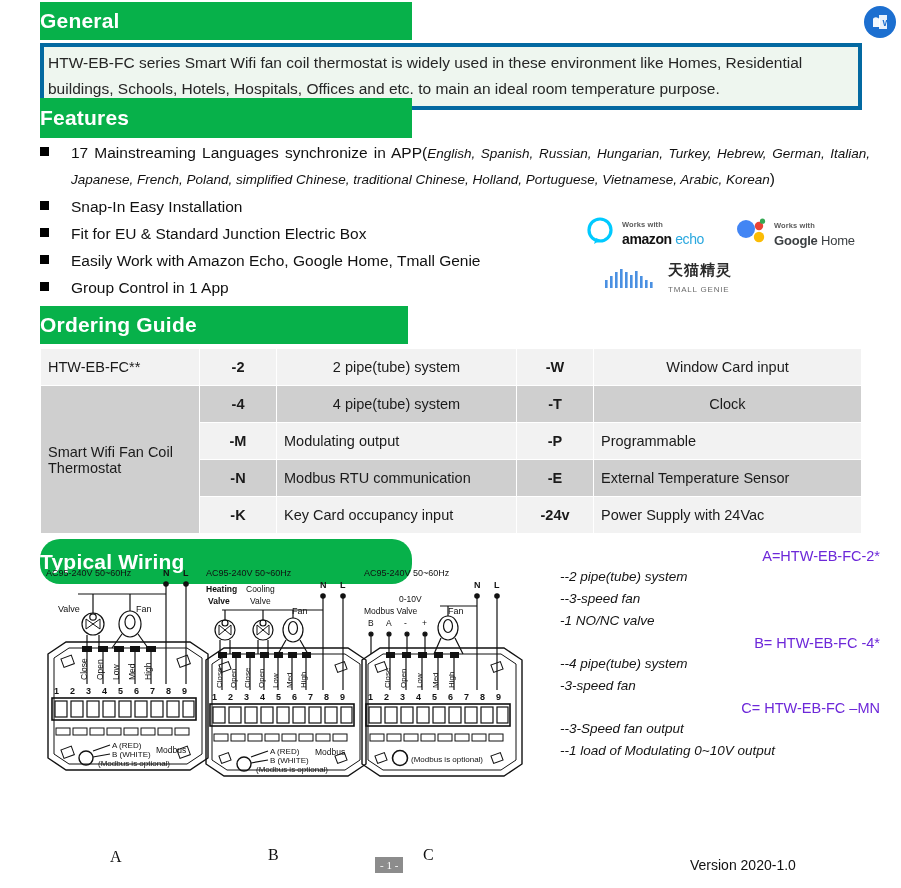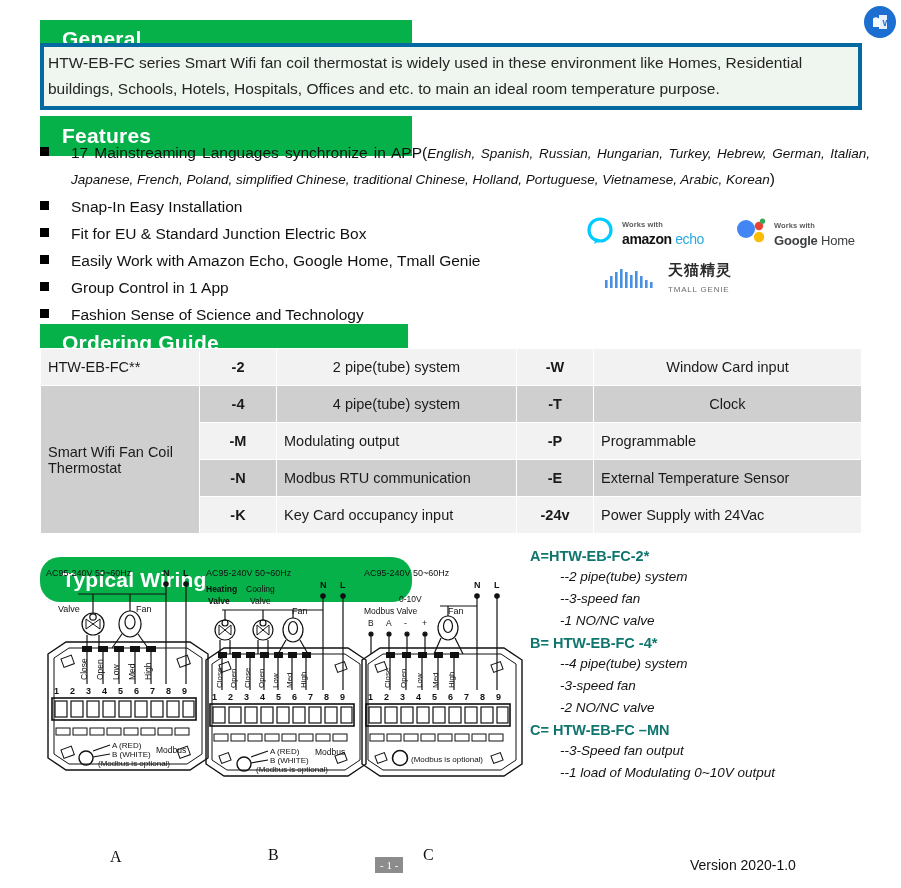--- a/index.html
+++ b/index.html
@@ -14,21 +14,21 @@
   .word-icon{
     position:absolute;left:864px;top:6px;width:32px;height:32px;border-radius:50%;
     background:#1c6fd0;display:flex;align-items:center;justify-content:center;
   }
   .word-icon svg{display:block;}
 
   
   .sec-head{
     position:absolute;background:#07b14a;color:#ffffff;
     font-size:21px;font-weight:bold;letter-spacing:.2px;
-    display:flex;align-items:center;padding-left:22px;box-sizing:border-box;margin-top:18px;
+    display:flex;align-items:center;box-sizing:border-box;
   }
   #hdr-general{left:40px;top:2px;width:372px;height:38px;}
   #hdr-features{left:40px;top:98px;width:372px;height:40px;}
   #hdr-ordering{left:40px;top:306px;width:368px;height:38px;}
   #hdr-wiring{left:40px;top:539px;width:372px;height:45px;border-radius:20px;}
 
   
   .general-box{
     position:absolute;left:40px;top:43px;width:822px;
     border:4px solid #0369a1;background:#eef6ef;
@@ -80,21 +80,21 @@
   .eg-note{
     position:absolute;left:40px;top:487px;width:822px;min-height:46px;
     background:#d9d9d9;box-sizing:border-box;padding:5px 8px;
     font-size:14.5px;line-height:24px;color:#111;
   }
   .eg-note b{font-style:italic;font-weight:bold;font-size:13.5px;}
 
   
   .wiring-area{position:absolute;left:38px;top:562px;width:500px;height:270px;}
   .variants{position:absolute;left:530px;top:548px;width:350px;font-size:14px;}
-  .var-title{font-weight:bold;color:#0f766e;margin-top:0px;margin-bottom:5px;font-size:14.5px;}
+  .var-title{font-weight:normal;color:#6d28d9;margin-top:0px;margin-bottom:5px;font-size:14.5px;text-align:right;}
   .var-item{font-style:italic;margin-left:30px;margin-bottom:7px;color:#141414;font-size:13.5px;}
   .var-blk{margin-bottom:2px;}
 
   
   .page-num{
     position:absolute;left:375px;top:857px;background:#8c8c8c;color:#ffffff;
     font-size:11px;padding:2px 5px;font-family:"Liberation Serif",serif;
   }
   .version{
     position:absolute;left:690px;top:857px;font-size:14px;color:#111;
@@ -540,21 +540,20 @@
     <div class="var-blk">
       <div class="var-title">A=HTW-EB-FC-2*</div>
       <div class="var-item">--2 pipe(tube) system</div>
       <div class="var-item">--3-speed fan</div>
       <div class="var-item">-1 NO/NC valve</div>
     </div>
     <div class="var-blk">
       <div class="var-title">B= HTW-EB-FC -4*</div>
       <div class="var-item">--4 pipe(tube) system</div>
       <div class="var-item">-3-speed fan</div>
-      <div class="var-item">-2 NO/NC valve</div>
     </div>
     <div class="var-blk">
       <div class="var-title">C= HTW-EB-FC –MN</div>
       <div class="var-item">--3-Speed fan output</div>
       <div class="var-item">--1 load of Modulating 0~10V output</div>
     </div>
   </div>
 
   <div class="page-num">- 1 -</div>
   <div class="version">Version 2020-1.0</div>

